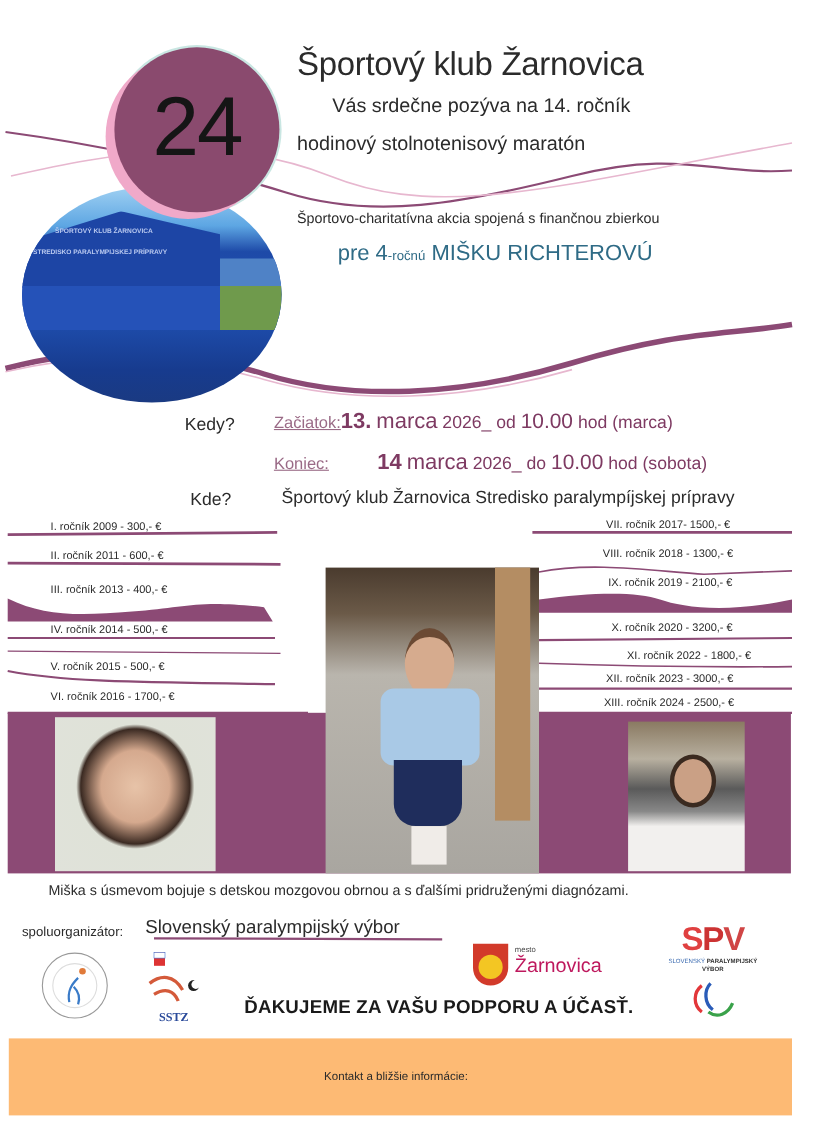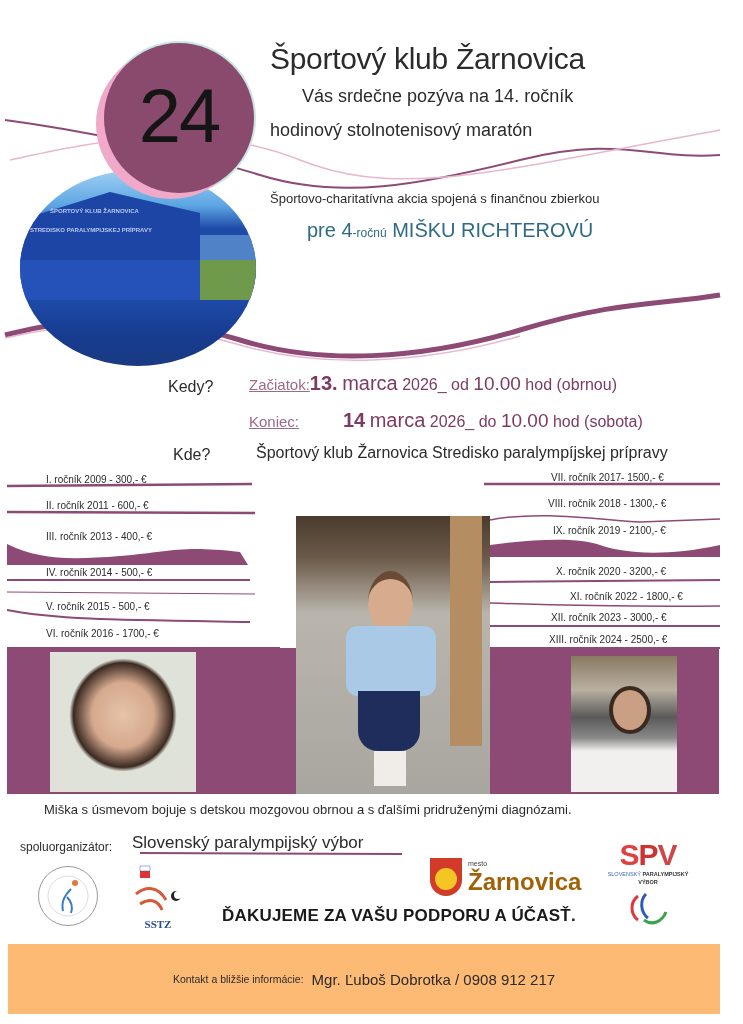--- a/index.html
+++ b/index.html
@@ -76,21 +76,21 @@
 
   .dakujeme { left: 222px; top: 906px; font-size: 17px; font-weight: bold; color: #1a1a1a; white-space: nowrap; letter-spacing: 0.2px; }
 
   
   .logo-svtp { left: 38px; top: 866px; width: 58px; height: 58px; border-radius: 50%; border: 1px solid #999; }
   .logo-sstz { left: 132px; top: 864px; width: 52px; height: 66px; }
   .logo-zarn { left: 430px; top: 858px; width: 120px; height: 40px; }
   .zarn-shield { position: absolute; left: 0; top: 0; width: 32px; height: 38px; background: #d23a2a; border-radius: 0 0 16px 16px; }
   .zarn-shield::after { content: ""; position: absolute; left: 5px; top: 10px; width: 22px; height: 22px; border-radius: 50%; background: #f3c623; }
   .zarn-small { position: absolute; left: 38px; top: 2px; font-size: 7px; color: #444; }
-  .zarn-big { position: absolute; left: 38px; top: 10px; font-size: 24px; font-weight: bold; color: #a16207; }
+  .zarn-big { position: absolute; left: 38px; top: 10px; font-size: 18px; font-weight: normal; color: #be185d; }
   .logo-spv { left: 598px; top: 840px; width: 100px; height: 90px; text-align: center; }
   .spv-letters { font-size: 30px; font-weight: bold; letter-spacing: -1px; line-height: 30px; }
   .spv-s { color: #e04040; } .spv-p { color: #c33; } .spv-v { color: #d04545; }
   .spv-text { font-size: 5.5px; color: #3a6ab0; line-height: 8px; }
   .spv-text b { color: #333; }
 
   .footer { left: 8px; top: 944px; width: 712px; height: 70px; background: #fdba74; display: flex; align-items: center; justify-content: center; }
   .footer .k1 { font-size: 10.5px; color: #2b2b2b; margin-right: 8px; }
   .footer .k2 { font-size: 15px; color: #2b2b2b; }
 </style>
@@ -148,21 +148,21 @@
   <span>MIŠKU RICHTEROVÚ</span>
 </div>
 
 <div class="abs kedy-label">Kedy?</div>
 <div class="abs row-start">
   <span class="lbl">Začiatok:</span><span class="big">13.</span>
   <span class="mid">marca</span>
   <span class="sm">2026_ od</span>
   <span class="md">10.00</span>
   <span class="sm">hod</span>
-  <span class="sm">(obrnou)</span>
+  <span class="sm">(marca)</span>
 </div>
 <div class="abs row-end">
   <span class="lbl" style="display:inline-block;width:94px;">Koniec:</span><span class="big">14</span>
   <span class="mid">marca</span>
   <span class="sm">2026_ do</span>
   <span class="md">10.00</span>
   <span class="sm">hod</span>
   <span class="sm">(sobota)</span>
 </div>
 <div class="abs kde-label">Kde?</div>
@@ -237,14 +237,13 @@
     <path d="M20 6 C 12 12, 12 24, 20 30" stroke="#e2373a" stroke-width="3" fill="none"></path>
     <path d="M28 4 C 22 10, 22 22, 30 28" stroke="#2a5cb8" stroke-width="3" fill="none"></path>
     <path d="M26 30 C 34 36, 44 32, 48 22" stroke="#3aa24a" stroke-width="3" fill="none"></path>
   </svg>
 </div>
 
 <div class="abs dakujeme">ĎAKUJEME ZA VAŠU PODPORU A ÚČASŤ.</div>
 
 <div class="abs footer">
   <span class="k1">Kontakt a bližšie informácie:</span>
-  <span class="k2">Mgr. Ľuboš Dobrotka  /  0908 912 217</span>
 </div>
 
 </body></html>

